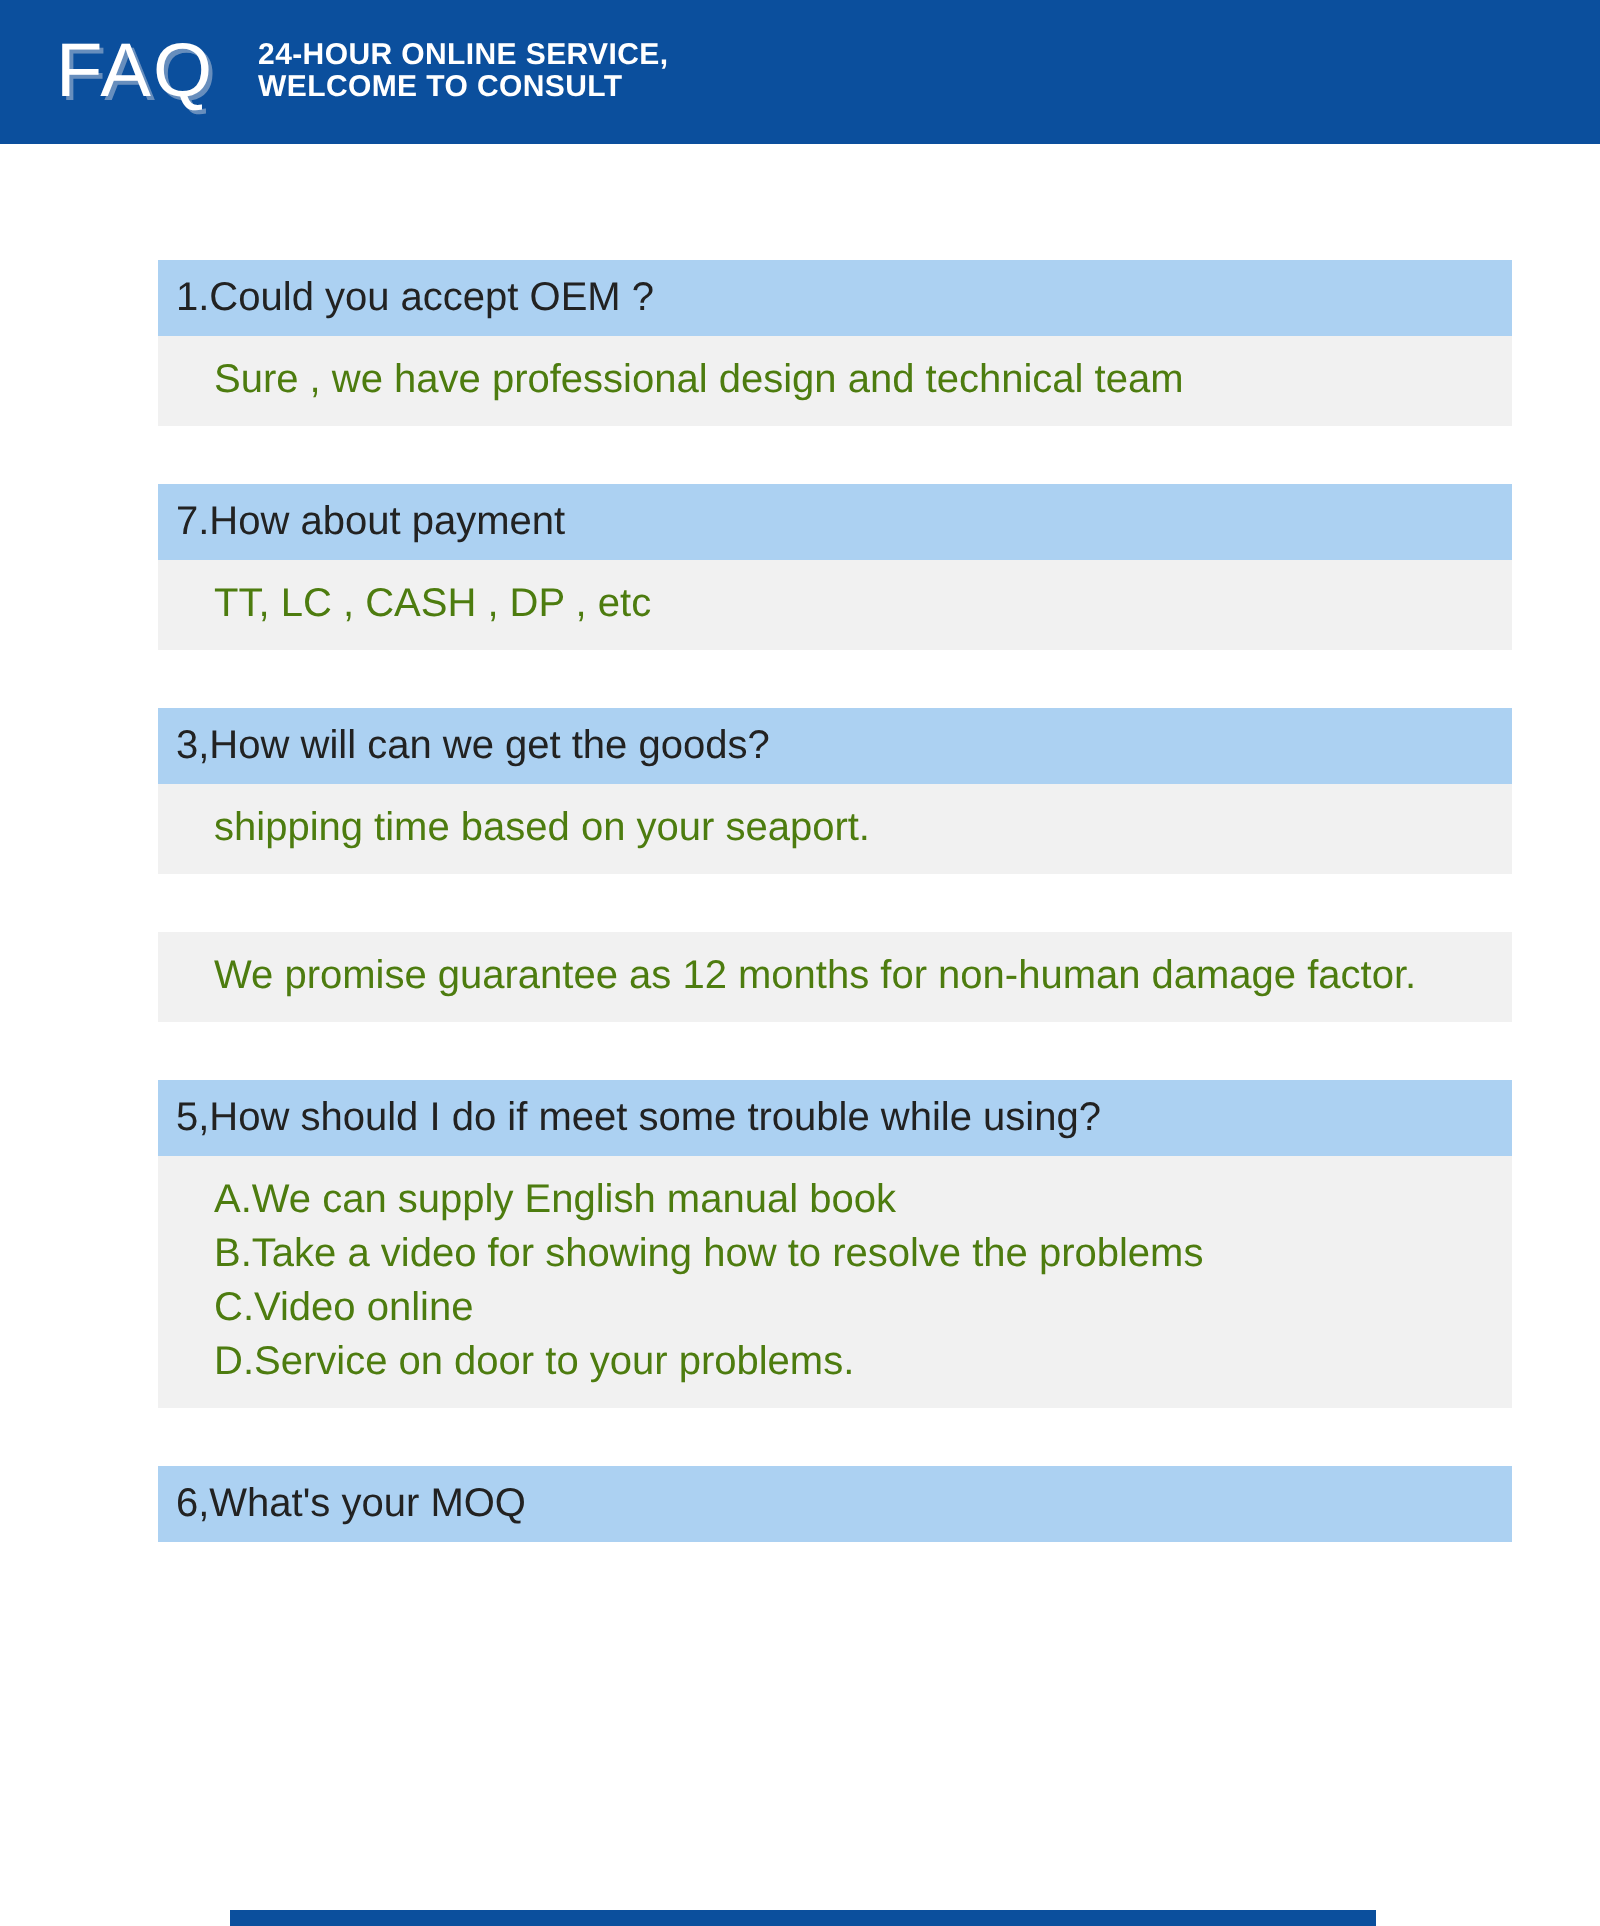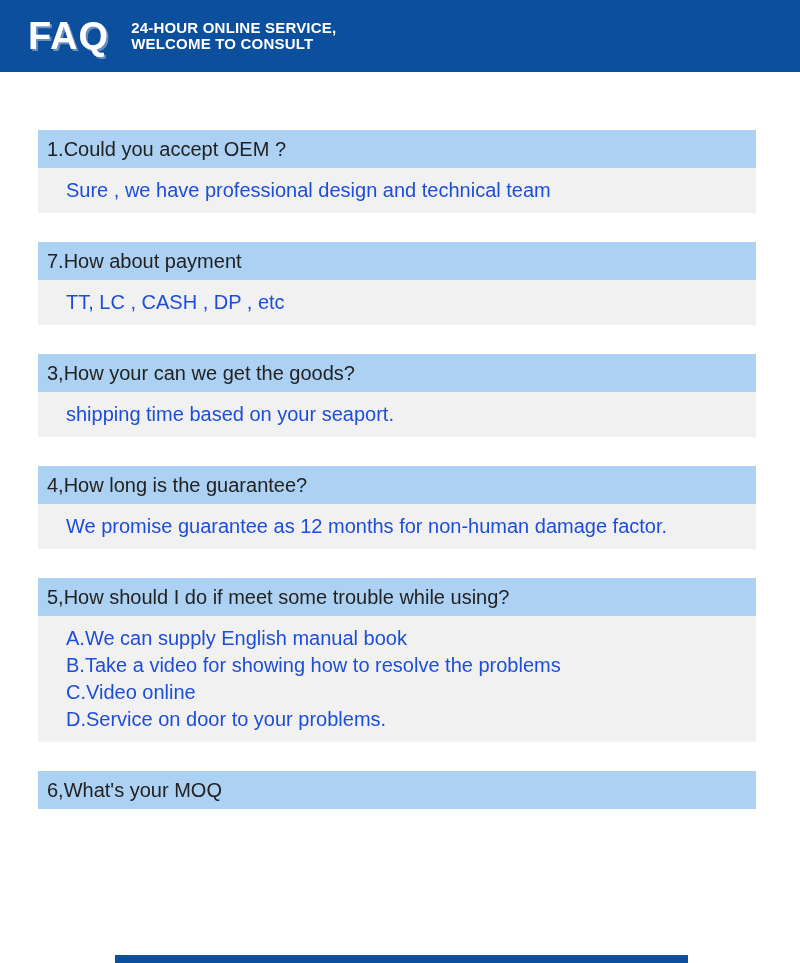--- a/index.html
+++ b/index.html
@@ -19,52 +19,52 @@
     width: 800px;
     height: 72px;
     background: #0b4f9d;
     display: flex;
     align-items: center;
     padding-left: 28px;
   }
   .header-title {
     color: #ffffff;
     font-size: 38px;
-    font-weight: bold;
+    font-weight: normal;
     letter-spacing: 1px;
     line-height: 1;
     text-shadow: 2px 2px 0 rgba(180, 195, 215, 0.55);
   }
   .header-subtitle {
     margin-left: 22px;
     color: #ffffff;
     font-size: 15px;
     font-weight: bold;
     line-height: 16px;
     letter-spacing: 0.2px;
   }
 
   
   .faq-list {
     position: absolute;
     top: 130px;
     left: 38px;
     width: 718px;
   }
-  .faq-item { margin-bottom: 29px; }
+  .faq-item { margin-bottom: 29px; margin-left: 41px; }
   .faq-question {
     background: #acd1f2;
     color: #222222;
     font-size: 20px;
     line-height: 22px;
     padding: 8px 6px 8px 9px;
   }
   .faq-answer {
     background: #f1f1f1;
-    color: #1d4ed8;
+    color: #4d7c0f;
     font-size: 20px;
     line-height: 27px;
     padding: 9px 4px 9px 28px;
   }
   .answer-line { min-height: 27px; }
 
   
   .bottom-divider {
     position: absolute;
     left: 115px;
@@ -95,28 +95,27 @@
   </div>
 
   <div class="faq-item">
     <div class="faq-question">7.How about payment</div>
     <div class="faq-answer">
       <div class="answer-line">TT, LC , CASH , DP , etc</div>
     </div>
   </div>
 
   <div class="faq-item">
-    <div class="faq-question">3,How your can we get the goods?</div>
+    <div class="faq-question">3,How will can we get the goods?</div>
     <div class="faq-answer">
       <div class="answer-line">shipping time based on your seaport.</div>
     </div>
   </div>
 
   <div class="faq-item">
-    <div class="faq-question">4,How long is the guarantee?</div>
     <div class="faq-answer">
       <div class="answer-line">We promise guarantee as 12 months for non-human damage factor.</div>
     </div>
   </div>
 
   <div class="faq-item">
     <div class="faq-question">5,How should I do if meet some trouble while using?</div>
     <div class="faq-answer">
       <div class="answer-line">A.We can supply English manual book</div>
       <div class="answer-line">B.Take a video for showing how to resolve the problems</div>

